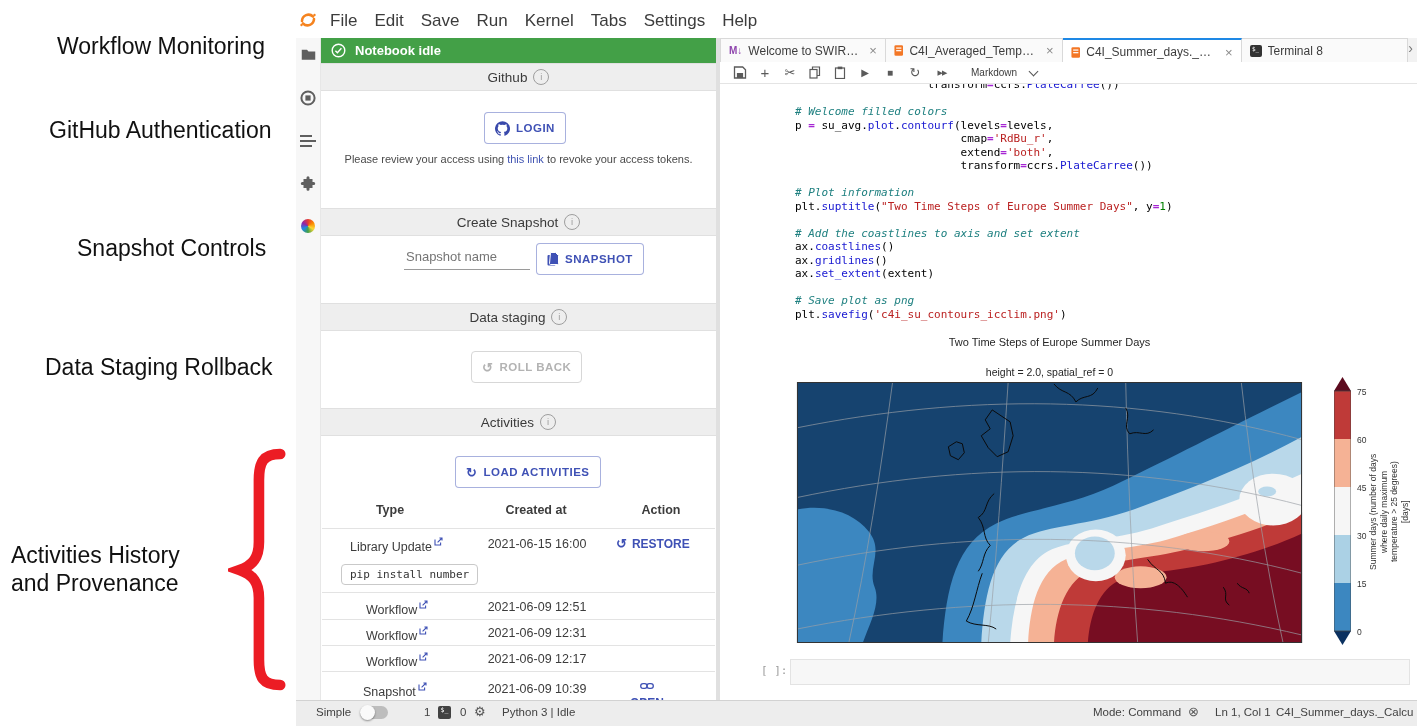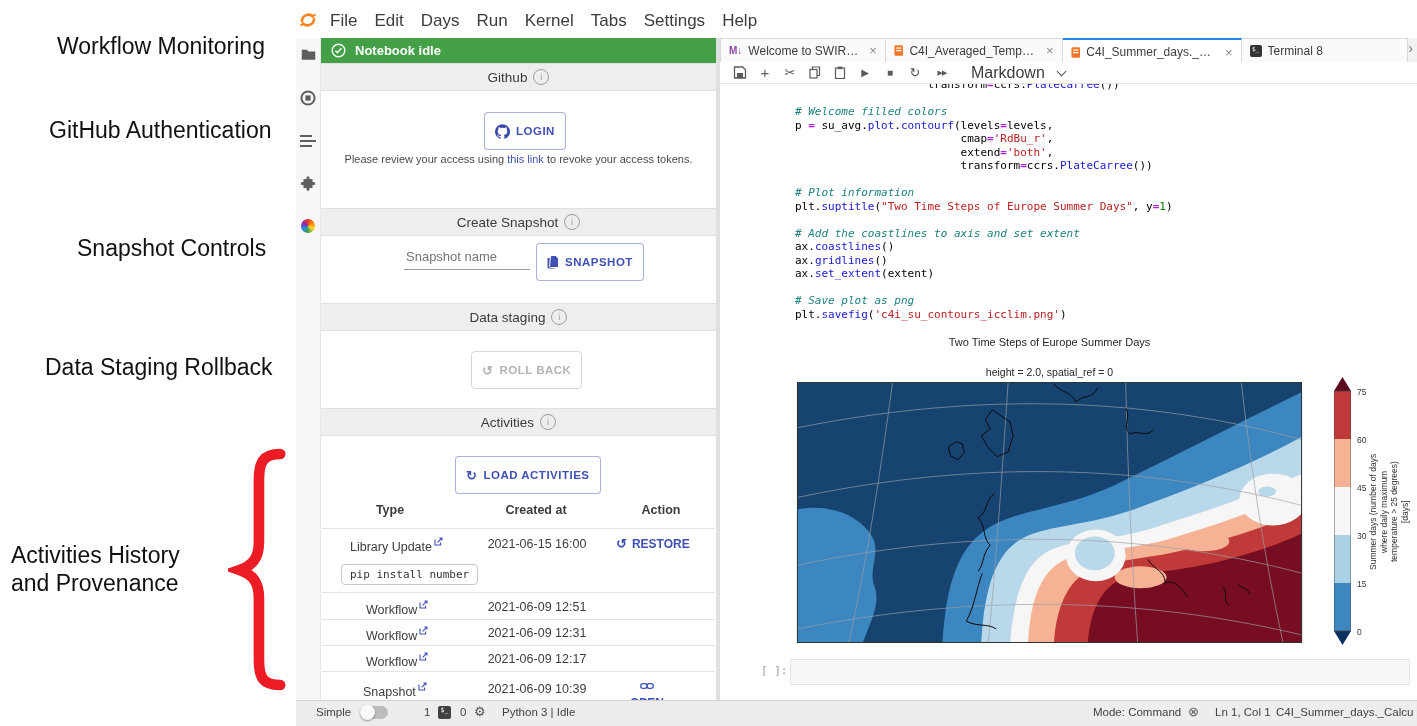--- a/index.html
+++ b/index.html
@@ -8,21 +8,21 @@
   .ab{position:absolute;}
   .annot{font-size:23px;color:#111;white-space:nowrap;}
   .menu-item{font-size:17px;color:#3c3c3c;margin-right:17px;cursor:default;}
   .sec{position:absolute;left:321px;width:395px;height:26px;background:#eeeeee;
        border-top:1px solid #e0e0e0;border-bottom:1px solid #e0e0e0;display:flex;
        align-items:center;justify-content:center;gap:6px;font-size:13.5px;color:#3a3a3a;}
   .info{width:14px;height:14px;border:1.5px solid #9e9e9e;border-radius:50%;color:#9e9e9e;
         font-size:9.5px;line-height:14px;display:inline-flex;align-items:center;justify-content:center;}
   .btn{display:inline-flex;align-items:center;justify-content:center;gap:6px;
        border:1px solid rgba(63,81,181,.45);color:#3f51b5;background:#fff;border-radius:4px;
-       font-size:11.5px;font-weight:bold;letter-spacing:.5px;height:38px;padding:4px 10px;cursor:pointer;
+       font-size:11.5px;font-weight:bold;letter-spacing:.5px;height:32px;padding:4px 10px;cursor:pointer;
        font-family:"Liberation Sans",sans-serif;}
   .btn.disabled{border-color:#d7d7d7;color:#b3b3b3;cursor:default;}
   .rowline{position:absolute;left:322px;width:393px;border-top:1px solid #e3e3e3;height:0;}
   .tbl{font-size:12.5px;color:#3c3c3c;white-space:nowrap;}
   .extlink{display:inline-block;vertical-align:super;margin-left:2px;}
   .tab{height:23px;display:flex;align-items:center;gap:6px;padding:0 8px;font-size:12px;color:#3c3c3c;
        background:#fafafa;border:1px solid #d9d9d9;border-left:none;white-space:nowrap;overflow:hidden;cursor:pointer;}
   .tab.active{background:#fff;border-top:2px solid #1e88e5;border-bottom:1px solid #fff;height:24px;}
   .tabclose{color:#8a8a8a;font-size:13px;margin-left:auto;cursor:pointer;}
   .tbicon{color:#5a5a5a;font-size:12px;display:inline-flex;align-items:center;justify-content:center;width:16px;cursor:pointer;}
@@ -59,21 +59,21 @@
   <div class="ab" style="left:296px;top:0;width:1121px;height:38px;background:#fff;border-bottom:1px solid #e4e4e4;"></div>
   <svg class="ab" style="left:298px;top:10px;" width="20" height="20" viewBox="0 0 20 20">
     <path d="M4 11 a6.5 6.5 0 0 1 11 -4.5" fill="none" stroke="#f5831f" stroke-width="2.6" stroke-linecap="round"></path>
     <path d="M16 9 a6.5 6.5 0 0 1 -11 4.5" fill="none" stroke="#f5831f" stroke-width="2.6" stroke-linecap="round"></path>
     <circle cx="3.5" cy="15" r="1.2" fill="#f5831f"></circle>
       <circle cx="16.5" cy="5" r="1.2" fill="#f5831f"></circle>
   </svg>
   <div class="ab" style="left:330px;top:11px;display:flex;">
     <span class="menu-item">File</span>
     <span class="menu-item">Edit</span>
-    <span class="menu-item">Days</span>
+    <span class="menu-item">Save</span>
     <span class="menu-item">Run</span>
     <span class="menu-item">Kernel</span>
     <span class="menu-item">Tabs</span>
     <span class="menu-item">Settings</span>
     <span class="menu-item">Help</span>
   </div>
 
   <div class="ab" style="left:296px;top:38px;width:24px;height:662px;background:#f7f7f7;border-right:1px solid #e7e7e7;"></div>
   <svg class="ab" style="left:301px;top:48px;" width="15" height="13" viewBox="0 0 20 17">
     <path d="M1 2 h7 l2 2.5 h9 v11 H1 z" fill="#5f5f5f"></path>
@@ -262,21 +262,21 @@
         <path d="M3.5 3.5 V1 h7 v8.5 h-2.5" fill="none" stroke="#5a5a5a" stroke-width="1.2"></path>
       </svg>
     <svg class="tbicon" width="11" height="13" viewBox="0 0 11 13">
         <rect x="1" y="2" width="9" height="10.5" fill="none" stroke="#5a5a5a" stroke-width="1.2"></rect>
         <rect x="3.2" y="0.6" width="4.6" height="2.6" fill="#5a5a5a"></rect>
       </svg>
     <span class="tbicon" style="font-size:10px;">▶</span>
     <span class="tbicon" style="font-size:10px;">■</span>
     <span class="tbicon" style="font-size:13px;">↻</span>
     <span class="tbicon" style="font-size:7px;letter-spacing:-1px;width:20px;">▶▶</span>
-    <span style="font-size:16px;color:#3c3c3c;margin-left:10px;cursor:pointer;">Markdown</span>
+    <span style="font-size:10px;color:#3c3c3c;margin-left:10px;cursor:pointer;">Markdown</span>
     <span class="chev"></span>
   </div>
 
   <div class="ab code" style="left:795px;top:84px;width:615px;height:246px;overflow:hidden;">
     <div style="margin-top:-6px;">
         <div class="code-line"><span class="tok-pl">                    transform</span><span class="tok-op">=</span><span class="tok-pl">ccrs.</span><span class="tok-fn">PlateCarree</span><span class="tok-pl">())</span></div>
         <div class="code-line">&nbsp;</div>
         <div class="code-line"><span class="tok-cm"># Welcome filled colors</span></div>
         <div class="code-line"><span class="tok-pl">p </span><span class="tok-op">=</span><span class="tok-pl"> su_avg.</span><span class="tok-fn">plot</span><span class="tok-pl">.</span><span class="tok-fn">contourf</span><span class="tok-pl">(levels</span><span class="tok-op">=</span><span class="tok-pl">levels,</span></div>
         <div class="code-line"><span class="tok-pl">                         cmap</span><span class="tok-op">=</span><span class="tok-st">'RdBu_r'</span><span class="tok-pl">,</span></div>

